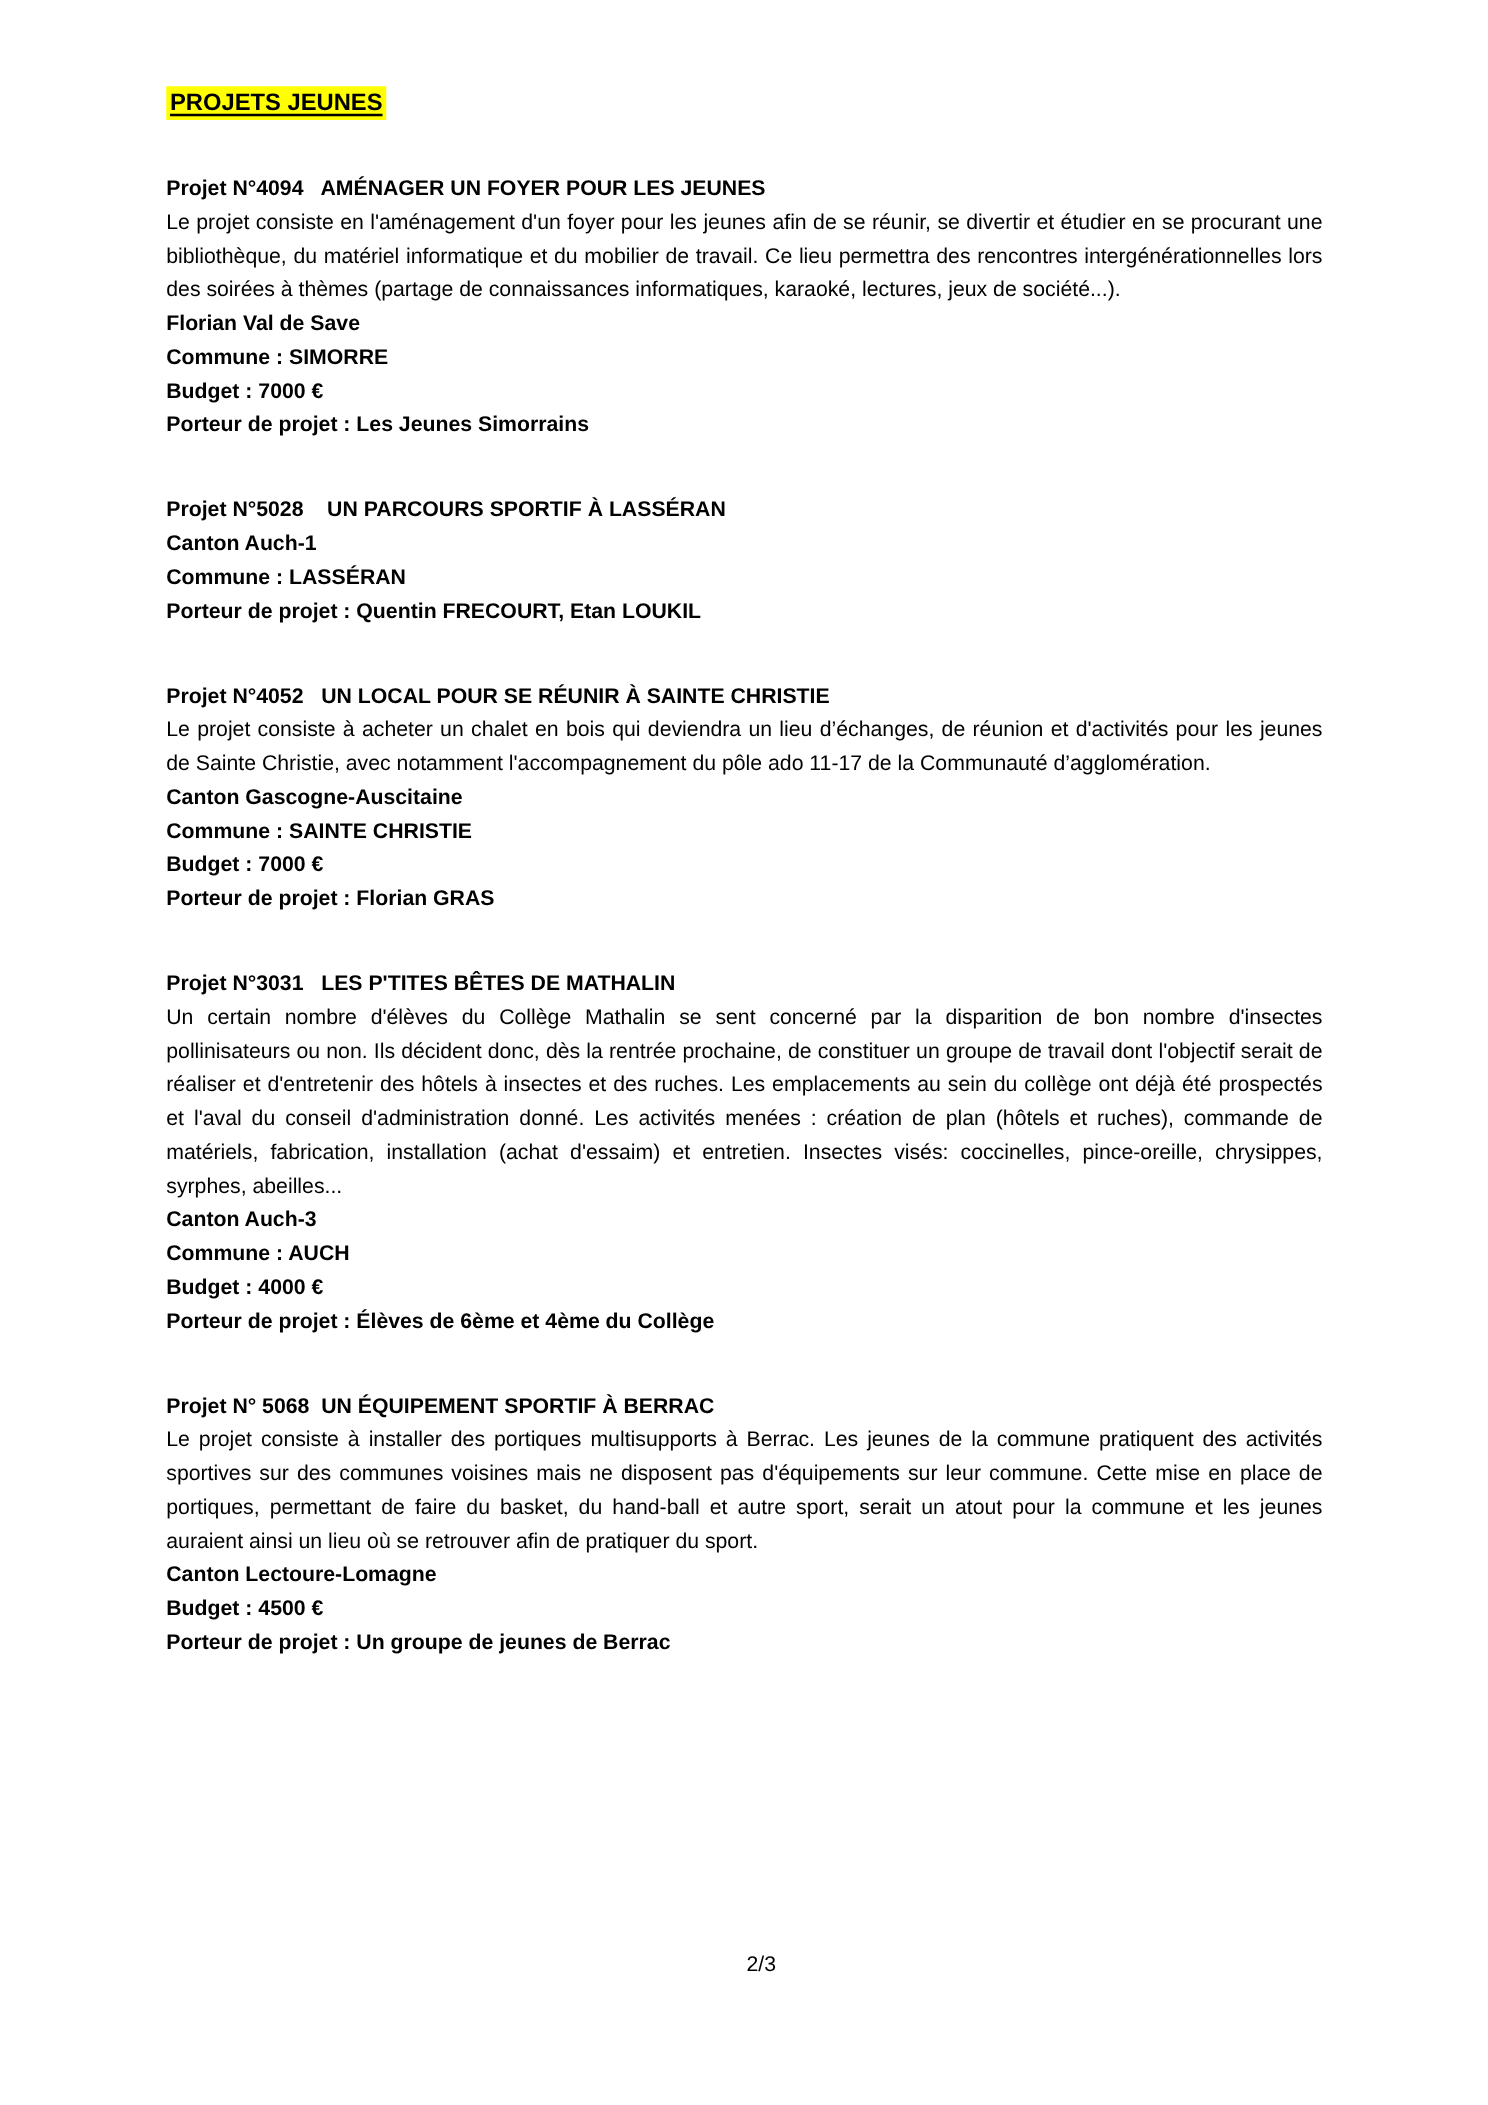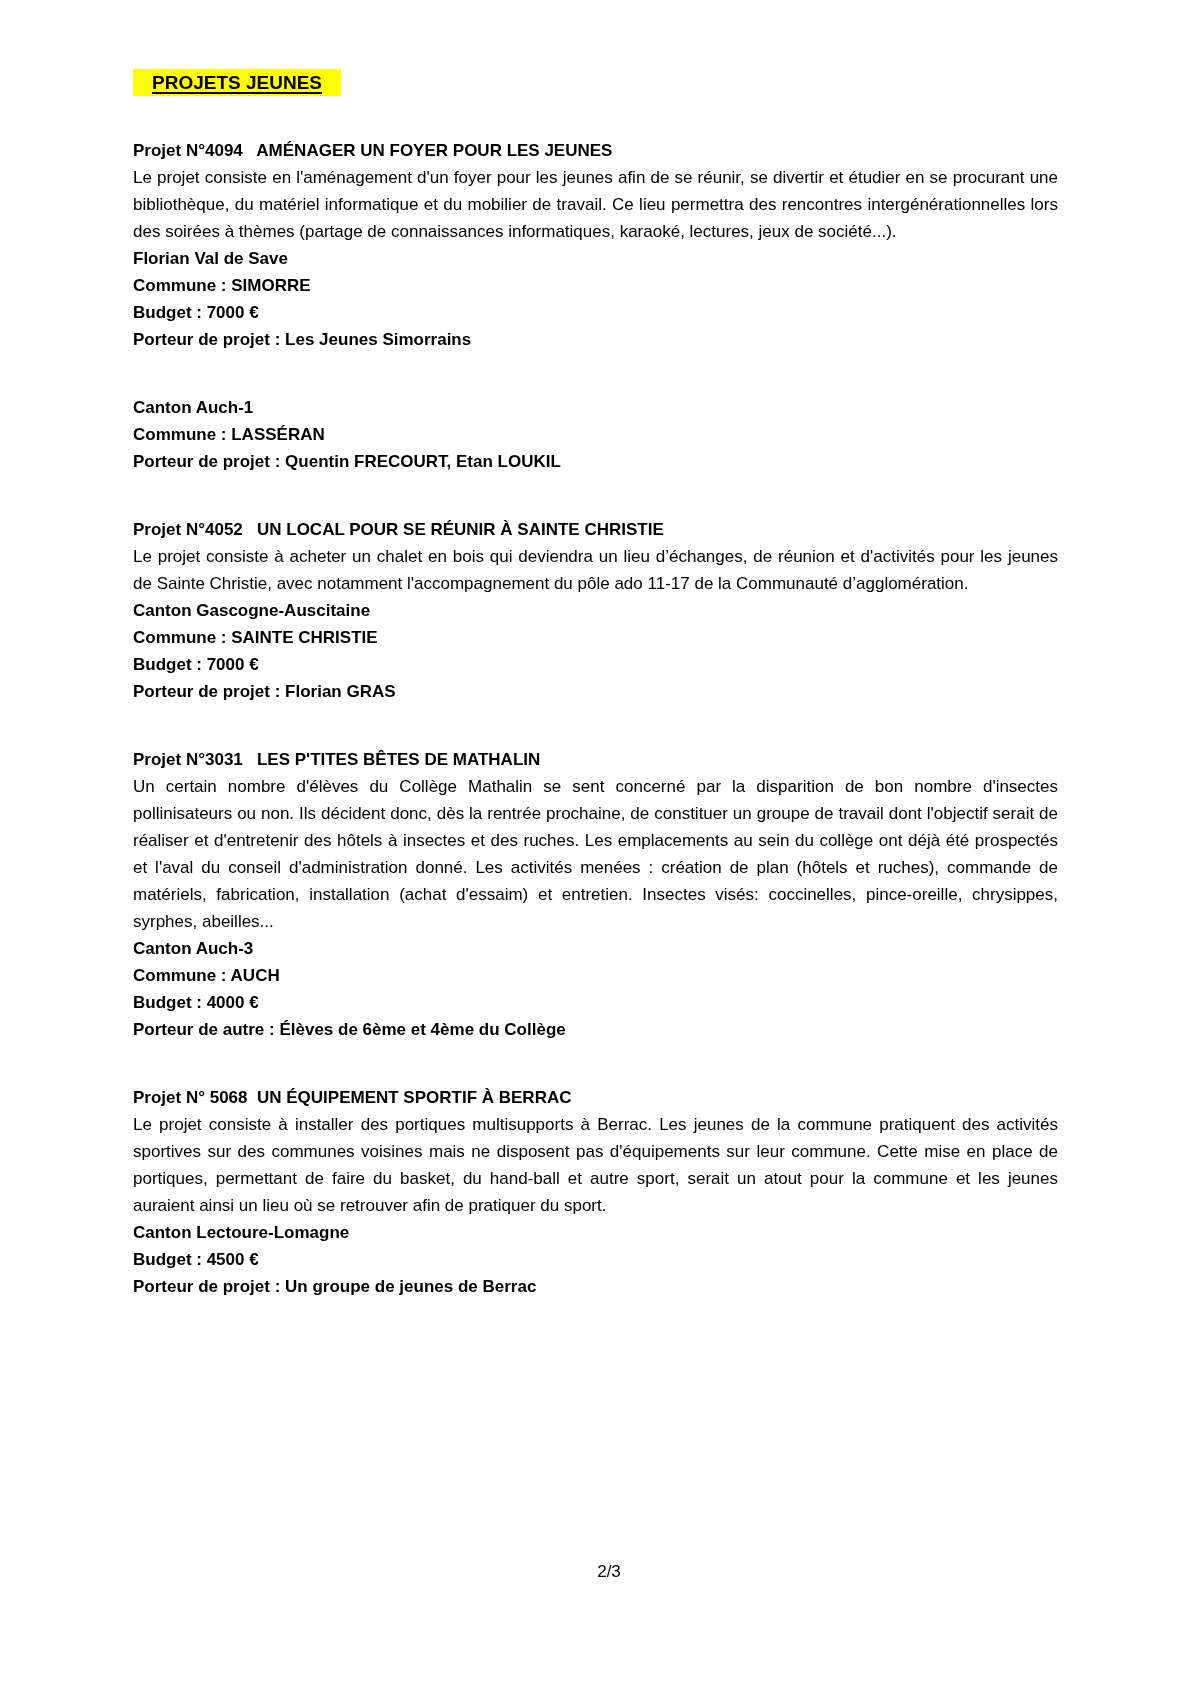--- a/index.html
+++ b/index.html
@@ -27,21 +27,21 @@
     font-size: 19px;
     line-height: 27px;
   }
   .doc-title {
     display: inline-block;
     background: #ffff00;
     font-weight: bold;
     text-decoration: underline;
     text-decoration-thickness: 2px;
     text-underline-offset: 3px;
-    padding: 0 19px;
+    padding: 0 3px;
   }
   section.project {
     margin-top: 41px;
   }
   .heading {
     font-weight: bold;
     white-space: pre-wrap;
   }
   .desc {
     text-align: justify;
@@ -69,41 +69,42 @@
   <section class="project">
     <p class="heading">Projet N°4094   AMÉNAGER UN FOYER POUR LES JEUNES</p>
     <p class="desc">Le projet consiste en l'aménagement d'un foyer pour les jeunes afin de se réunir, se divertir et étudier en se procurant une bibliothèque, du matériel informatique et du mobilier de travail. Ce lieu permettra des rencontres intergénérationnelles lors des soirées à thèmes (partage de connaissances informatiques, karaoké, lectures, jeux de société...).</p>
     <p class="label-line">Florian Val de Save</p>
     <p class="label-line">Commune : SIMORRE</p>
     <p class="label-line">Budget : 7000 €</p>
     <p class="label-line">Porteur de projet : Les Jeunes Simorrains</p>
   </section>
 
   <section class="project">
+    <p class="heading">Projet N°5028    UN PARCOURS SPORTIF À LASSÉRAN</p>
     <p class="label-line">Canton Auch-1</p>
     <p class="label-line">Commune : LASSÉRAN</p>
     <p class="label-line">Porteur de projet : Quentin FRECOURT, Etan LOUKIL</p>
   </section>
 
   <section class="project">
     <p class="heading">Projet N°4052   UN LOCAL POUR SE RÉUNIR À SAINTE CHRISTIE</p>
     <p class="desc">Le projet consiste à acheter un chalet en bois qui deviendra un lieu d’échanges, de réunion et d'activités pour les jeunes de Sainte Christie, avec notamment l'accompagnement du pôle ado 11-17 de la Communauté d’agglomération.</p>
     <p class="label-line">Canton Gascogne-Auscitaine</p>
     <p class="label-line">Commune : SAINTE CHRISTIE</p>
     <p class="label-line">Budget : 7000 €</p>
     <p class="label-line">Porteur de projet : Florian GRAS</p>
   </section>
 
   <section class="project">
     <p class="heading">Projet N°3031   LES P'TITES BÊTES DE MATHALIN</p>
     <p class="desc">Un certain nombre d'élèves du Collège Mathalin se sent concerné par la disparition de bon nombre d'insectes pollinisateurs ou non. Ils décident donc, dès la rentrée prochaine, de constituer un groupe de travail dont l'objectif serait de réaliser et d'entretenir des hôtels à insectes et des ruches. Les emplacements au sein du collège ont déjà été prospectés et l'aval du conseil d'administration donné. Les activités menées : création de plan (hôtels et ruches), commande de matériels, fabrication, installation (achat d'essaim) et entretien. Insectes visés: coccinelles, pince-oreille, chrysippes, syrphes, abeilles...</p>
     <p class="label-line">Canton Auch-3</p>
     <p class="label-line">Commune : AUCH</p>
     <p class="label-line">Budget : 4000 €</p>
-    <p class="label-line">Porteur de autre : Élèves de 6ème et 4ème du Collège</p>
+    <p class="label-line">Porteur de projet : Élèves de 6ème et 4ème du Collège</p>
   </section>
 
   <section class="project">
     <p class="heading">Projet N° 5068  UN ÉQUIPEMENT SPORTIF À BERRAC</p>
     <p class="desc">Le projet consiste à installer des portiques multisupports à Berrac. Les jeunes de la commune pratiquent des activités sportives sur des communes voisines mais ne disposent pas d'équipements sur leur commune. Cette mise en place de portiques, permettant de faire du basket, du hand-ball et autre sport, serait un atout pour la commune et les jeunes auraient ainsi un lieu où se retrouver afin de pratiquer du sport.</p>
     <p class="label-line">Canton Lectoure-Lomagne</p>
     <p class="label-line">Budget : 4500 €</p>
     <p class="label-line">Porteur de projet : Un groupe de jeunes de Berrac</p>
   </section>
 

